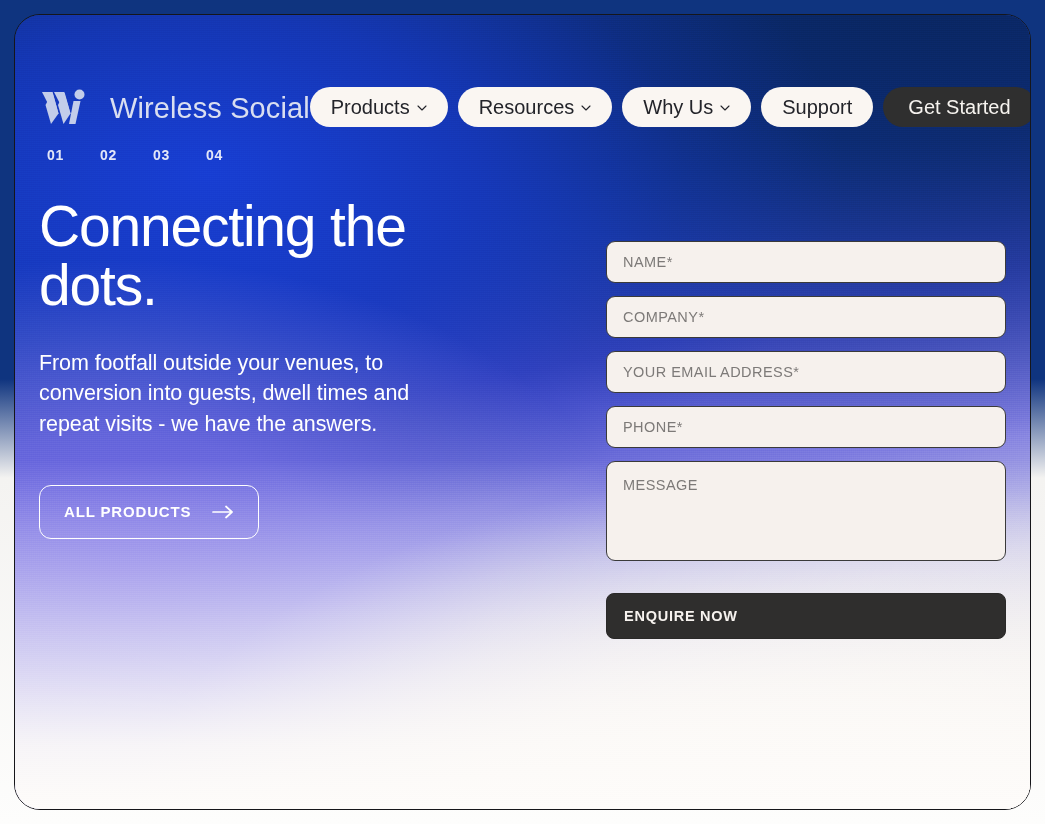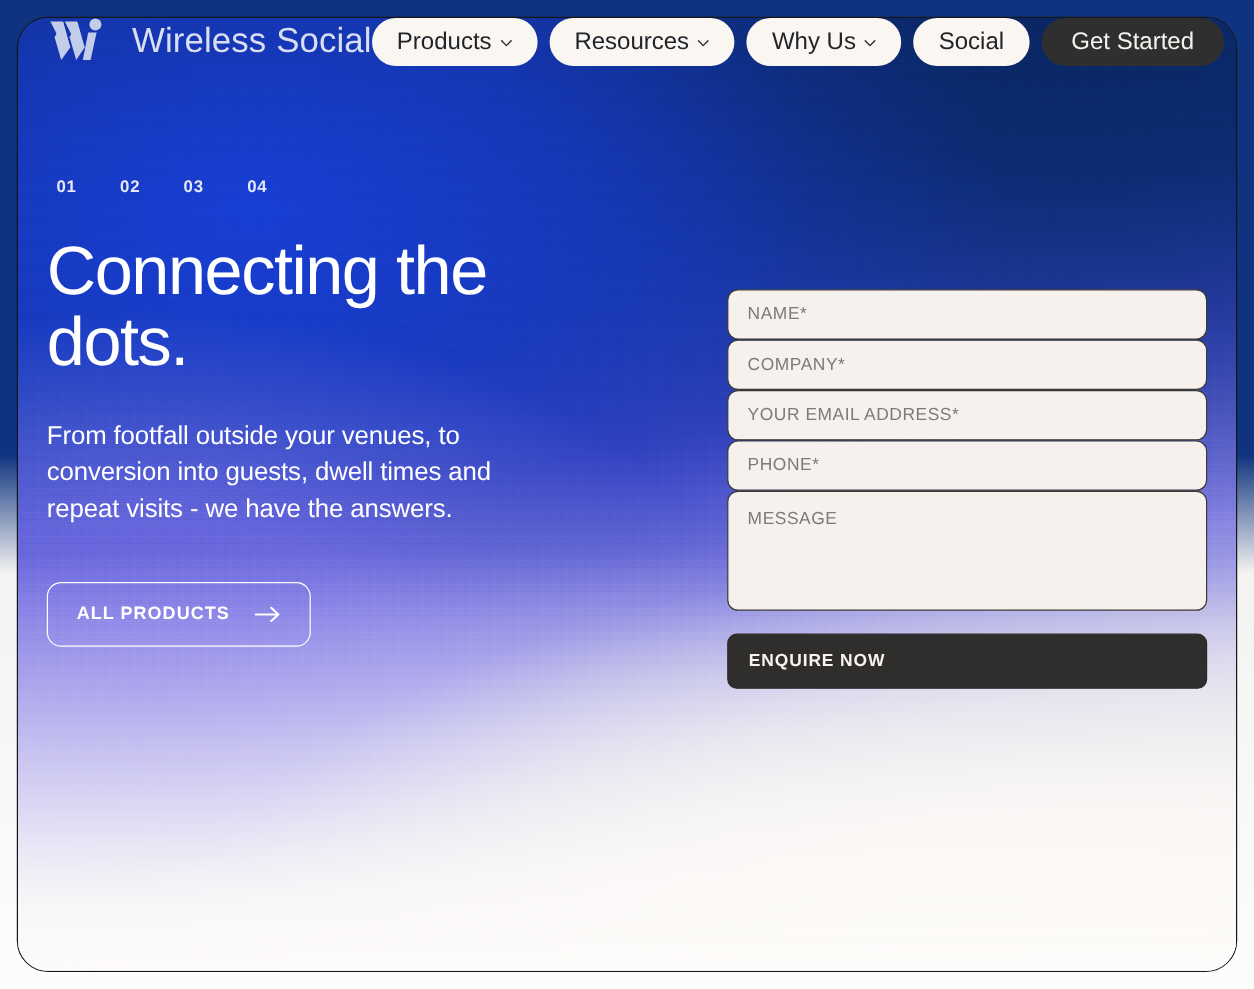--- a/index.html
+++ b/index.html
@@ -109,21 +109,21 @@
       repeating-linear-gradient(90deg, rgba(0,0,0,.5) 0 1px, rgba(255,255,255,.5) 1px 2px);
     mix-blend-mode: overlay;
   }
 
   
   #site-header {
     position: absolute;
     left: 0; right: 0; top: 0;
     height: 112px;
     display: flex;
-    align-items: flex-start;
+    align-items: flex-end;
     padding: 0 24px 0 26px;
     z-index: 5;
   }
 
   .brand {
     display: flex;
     align-items: center;
     gap: 17px;
     cursor: pointer;
   }
@@ -231,20 +231,21 @@
   .arrow-right { width: 22px; height: 14px; display: block; }
 
   
   #enquiry-form {
     position: absolute;
     right: 24px;
     top: 226px;
     width: 400px;
     display: flex;
     flex-direction: column;
+    gap: 13px;
     z-index: 5;
   }
 
   .field {
     width: 100%;
     background: #f6f1ed;
     border: 1px solid #3a3a3a;
     border-radius: 9px;
     color: #3c3c3c;
     font-family: inherit;
@@ -333,21 +334,21 @@
       <button class="nav-pill">
         <span>Why Us</span>
         <span>
           <svg class="chev" viewBox="0 0 10 10" aria-hidden="true">
             <path d="M1 3 L5 7 L9 3" stroke="#23242a" stroke-width="1.1" fill="none" stroke-linecap="round" stroke-linejoin="round"></path>
           </svg>
         </span>
       </button>
 
       <button class="nav-pill">
-        <span>Social</span>
+        <span>Support</span>
       </button>
 
       <button class="nav-pill dark">
         <span>Get Started</span>
       </button>
 
     </nav>
   </header>
 
   <div id="slide-indicators">

